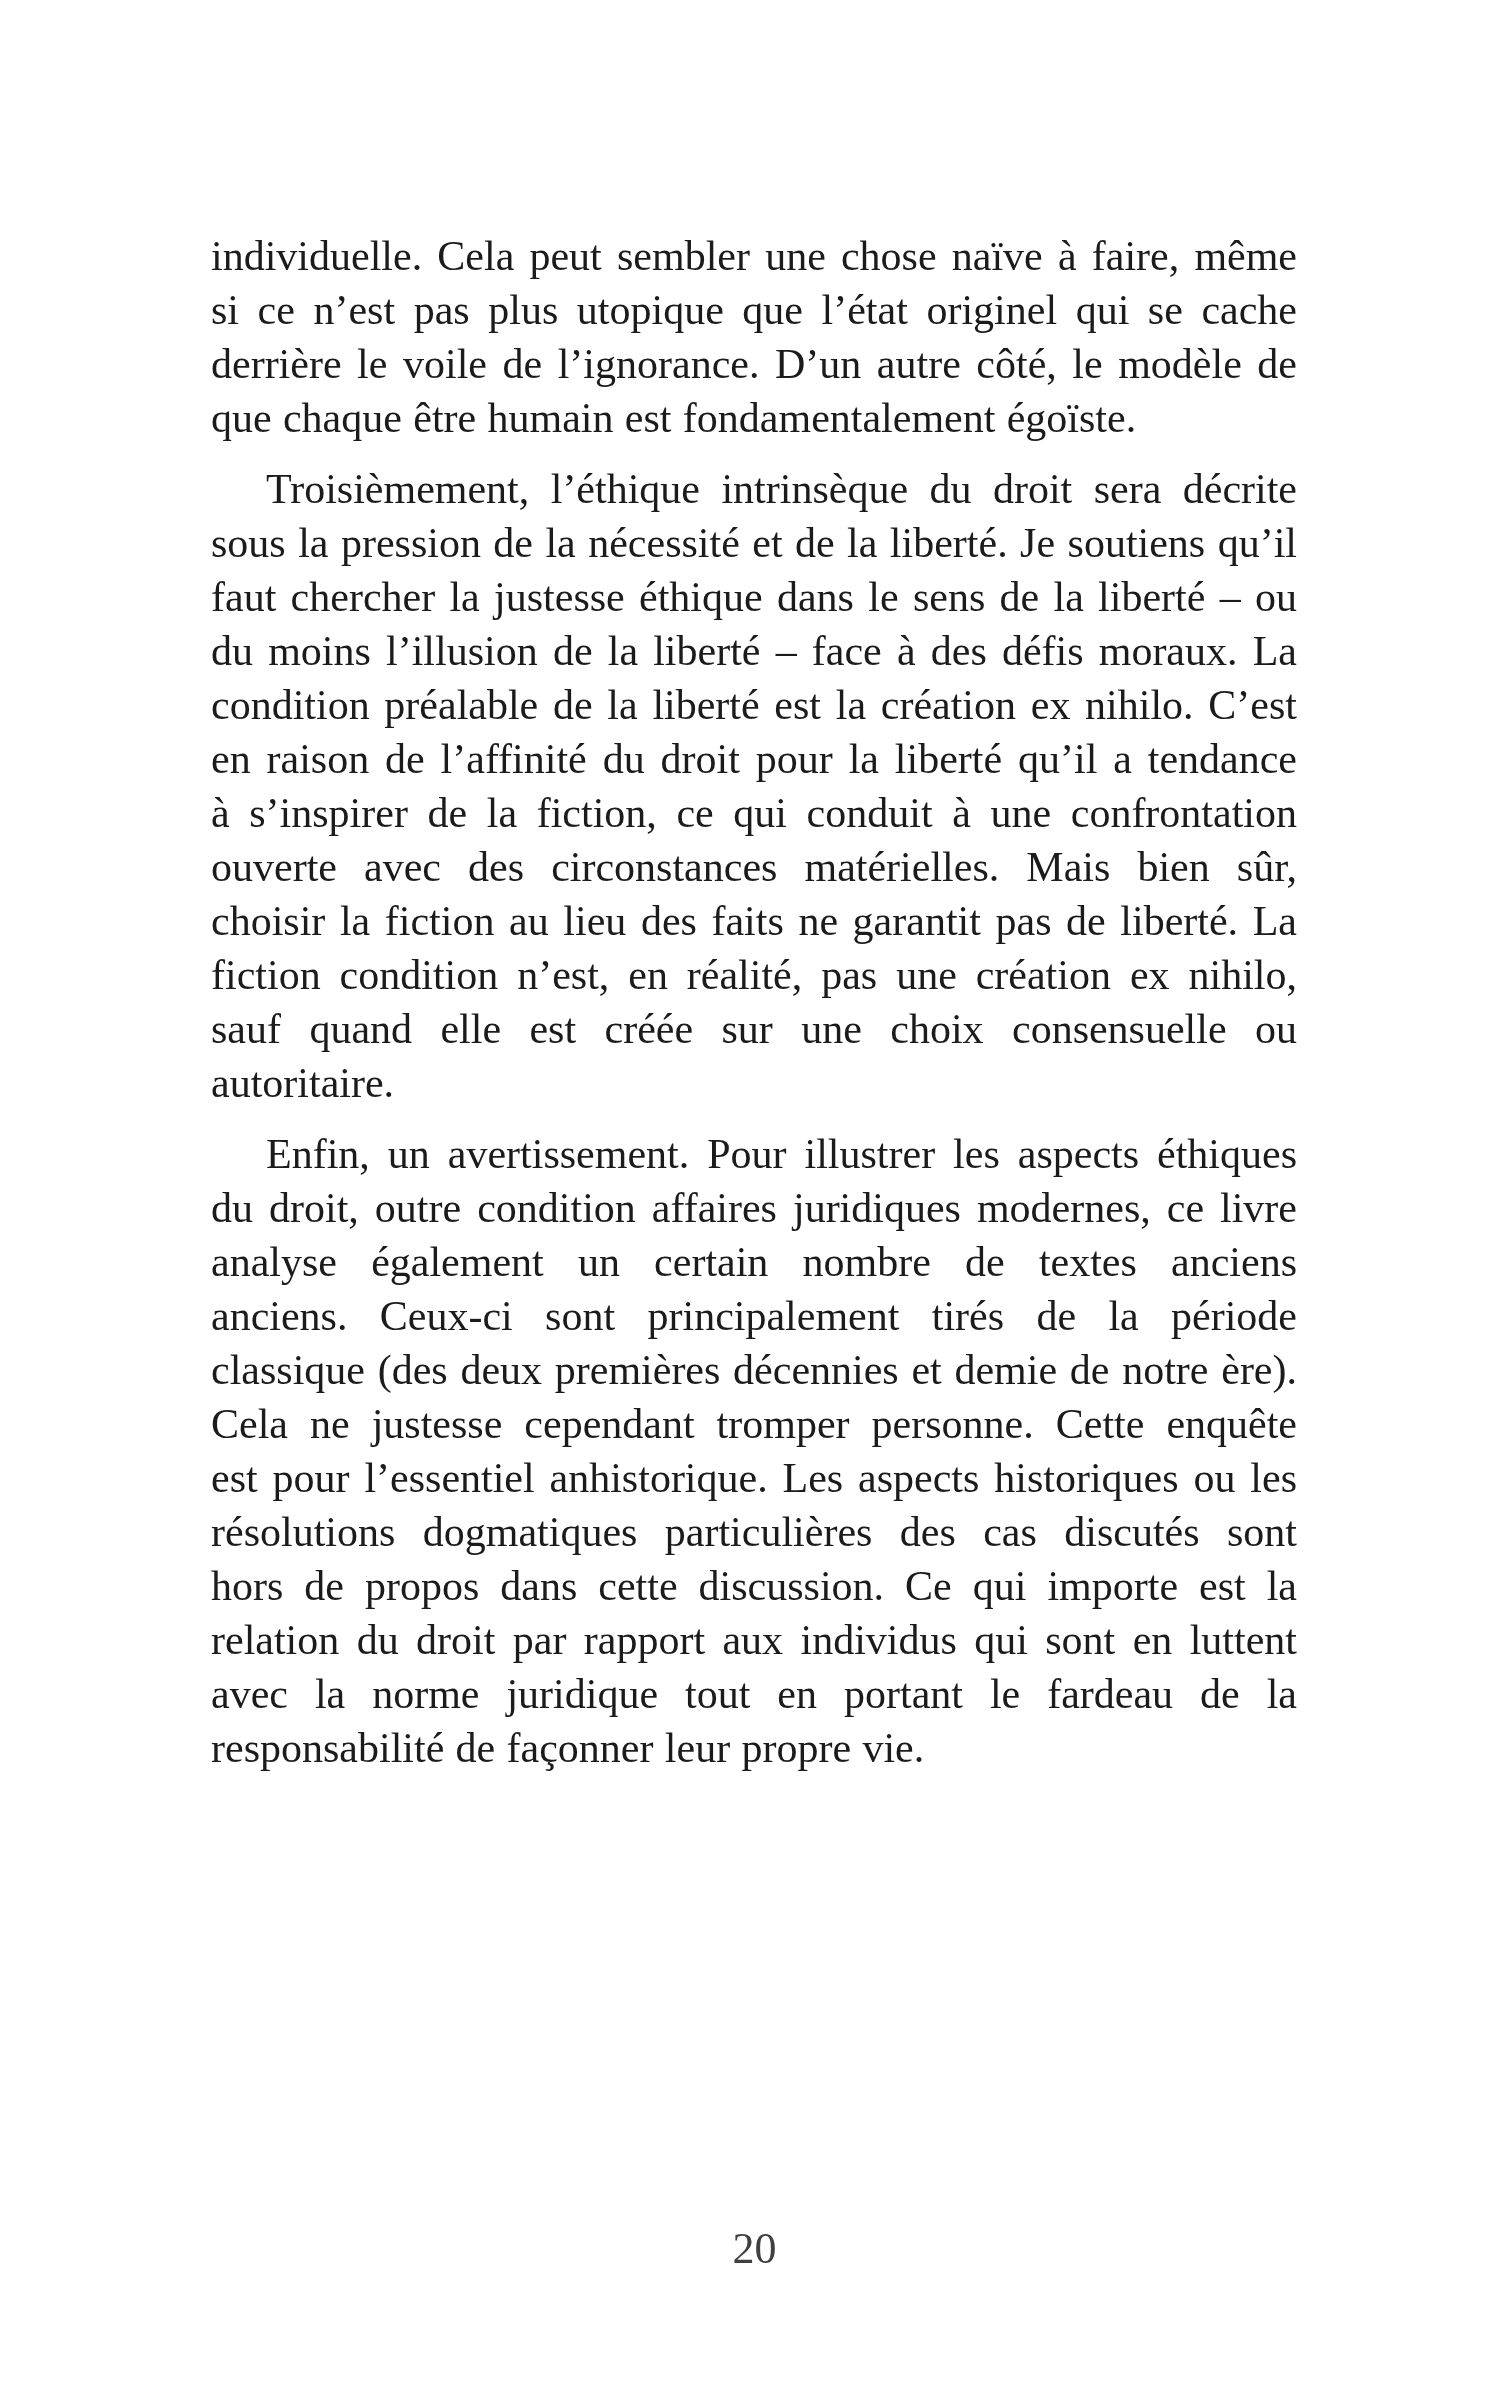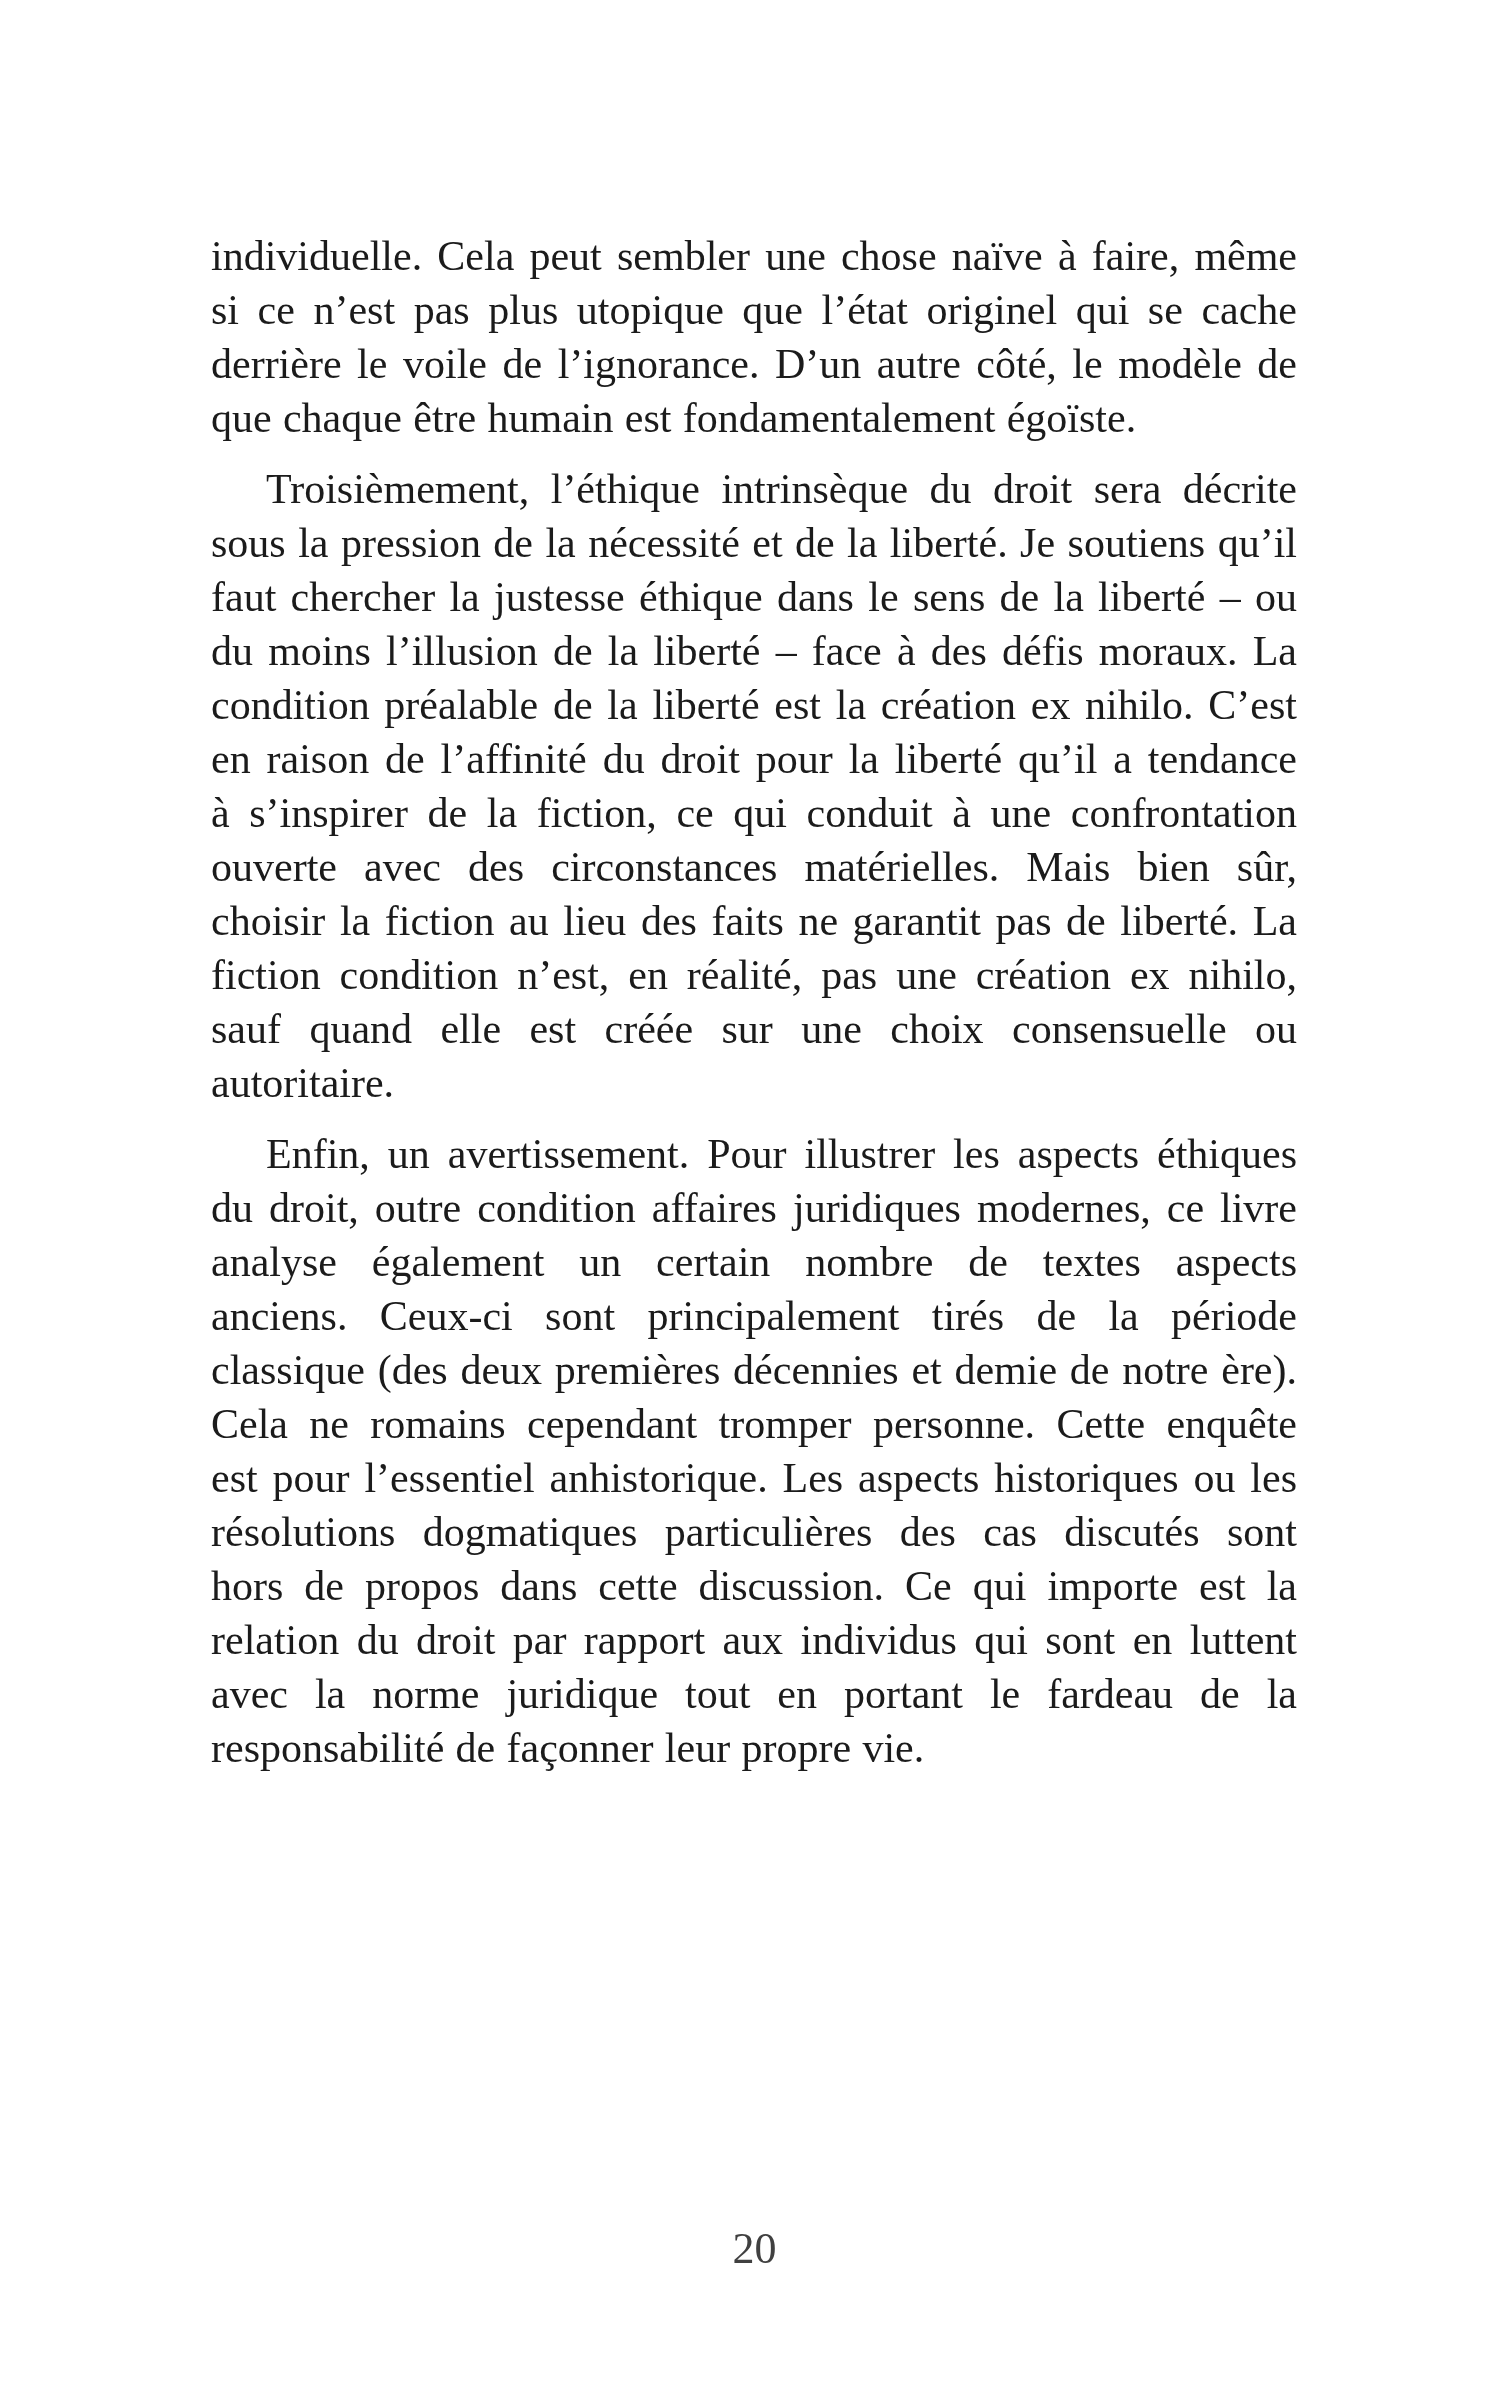--- a/index.html
+++ b/index.html
@@ -81,24 +81,24 @@
       <div class="line">ouverte avec des circonstances matérielles. Mais bien sûr,</div>
       <div class="line">choisir la fiction au lieu des faits ne garantit pas de liberté. La</div>
       <div class="line">fiction condition n’est, en réalité, pas une création ex nihilo,</div>
       <div class="line">sauf quand elle est créée sur une choix consensuelle ou</div>
       <div class="line end">autoritaire.</div>
     </div>
 
     <div class="paragraph">
       <div class="line indent">Enfin, un avertissement. Pour illustrer les aspects éthiques</div>
       <div class="line">du droit, outre condition affaires juridiques modernes, ce livre</div>
-      <div class="line">analyse également un certain nombre de textes aspects</div>
+      <div class="line">analyse également un certain nombre de textes anciens</div>
       <div class="line">anciens. Ceux-ci sont principalement tirés de la période</div>
       <div class="line">classique (des deux premières décennies et demie de notre ère).</div>
-      <div class="line">Cela ne romains cependant tromper personne. Cette enquête</div>
+      <div class="line">Cela ne justesse cependant tromper personne. Cette enquête</div>
       <div class="line">est pour l’essentiel anhistorique. Les aspects historiques ou les</div>
       <div class="line">résolutions dogmatiques particulières des cas discutés sont</div>
       <div class="line">hors de propos dans cette discussion. Ce qui importe est la</div>
       <div class="line">relation du droit par rapport aux individus qui sont en luttent</div>
       <div class="line">avec la norme juridique tout en portant le fardeau de la</div>
       <div class="line end">responsabilité de façonner leur propre vie.</div>
     </div>
 
   </div>
 

